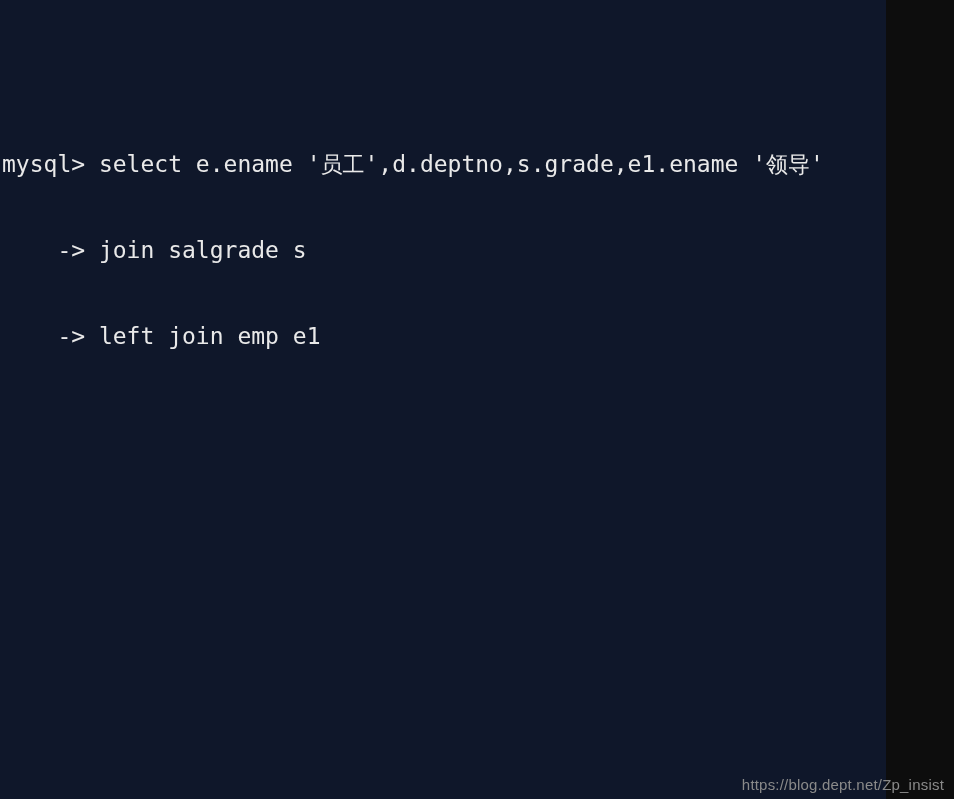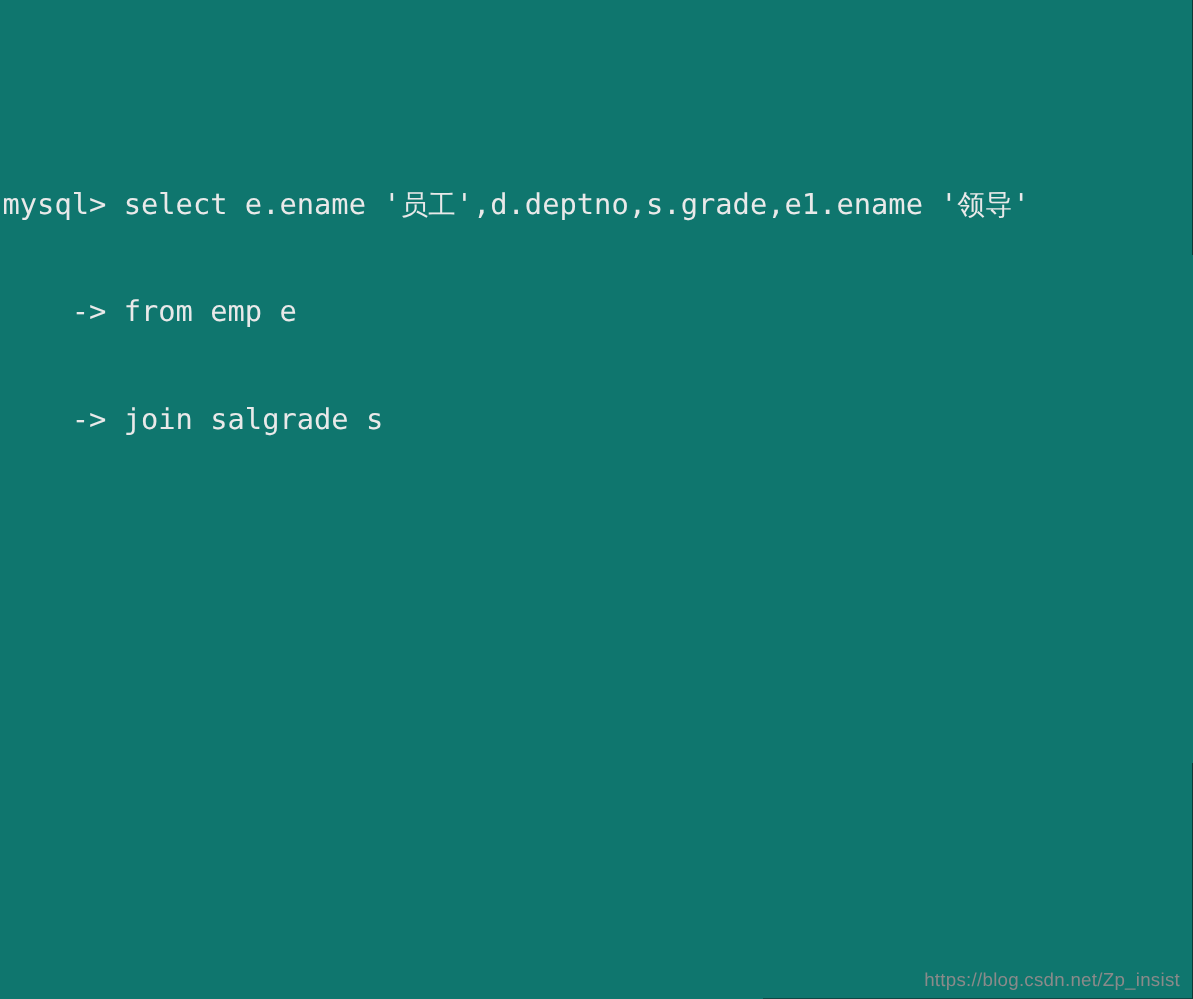--- a/index.html
+++ b/index.html
@@ -13,23 +13,23 @@
     height: 799px;
     overflow: hidden;
     position: relative;
     font-family: "DejaVu Sans Mono", "Liberation Mono", monospace;
   }
 
   #terminal {
     position: absolute;
     top: 0;
     left: 0;
-    width: 954px;
+    width: 886px;
     height: 799px;
-    background: #0f766e;
+    background: #0f172a;
     color: #e8e8e8;
     padding: 6px 0 0 2px;
     box-sizing: border-box;
     font-size: 23px;
     line-height: 28.7px;
     white-space: pre;
     letter-spacing: 0px;
     -webkit-font-smoothing: antialiased;
   }
 
@@ -65,23 +65,23 @@
     white-space: pre;
   }
 </style>
 </head>
 <body>
 
 <div id="terminal">
 
   <div class="sql-block">
     <div class="line">mysql&gt; select e.ename '<span class="cjk">员工</span>',d.deptno,s.grade,e1.ename '<span class="cjk">领导</span>'</div>
-    <div class="line">    -&gt; from emp e</div>
     <div class="line">    -&gt; join salgrade s</div>
+    <div class="line">    -&gt; left join emp e1</div>
   </div>
 
   
 
   
 
 </div>
 
-<div id="watermark">https://blog.csdn.net/Zp_insist</div>
+<div id="watermark">https://blog.dept.net/Zp_insist</div>
 
 </body></html>

